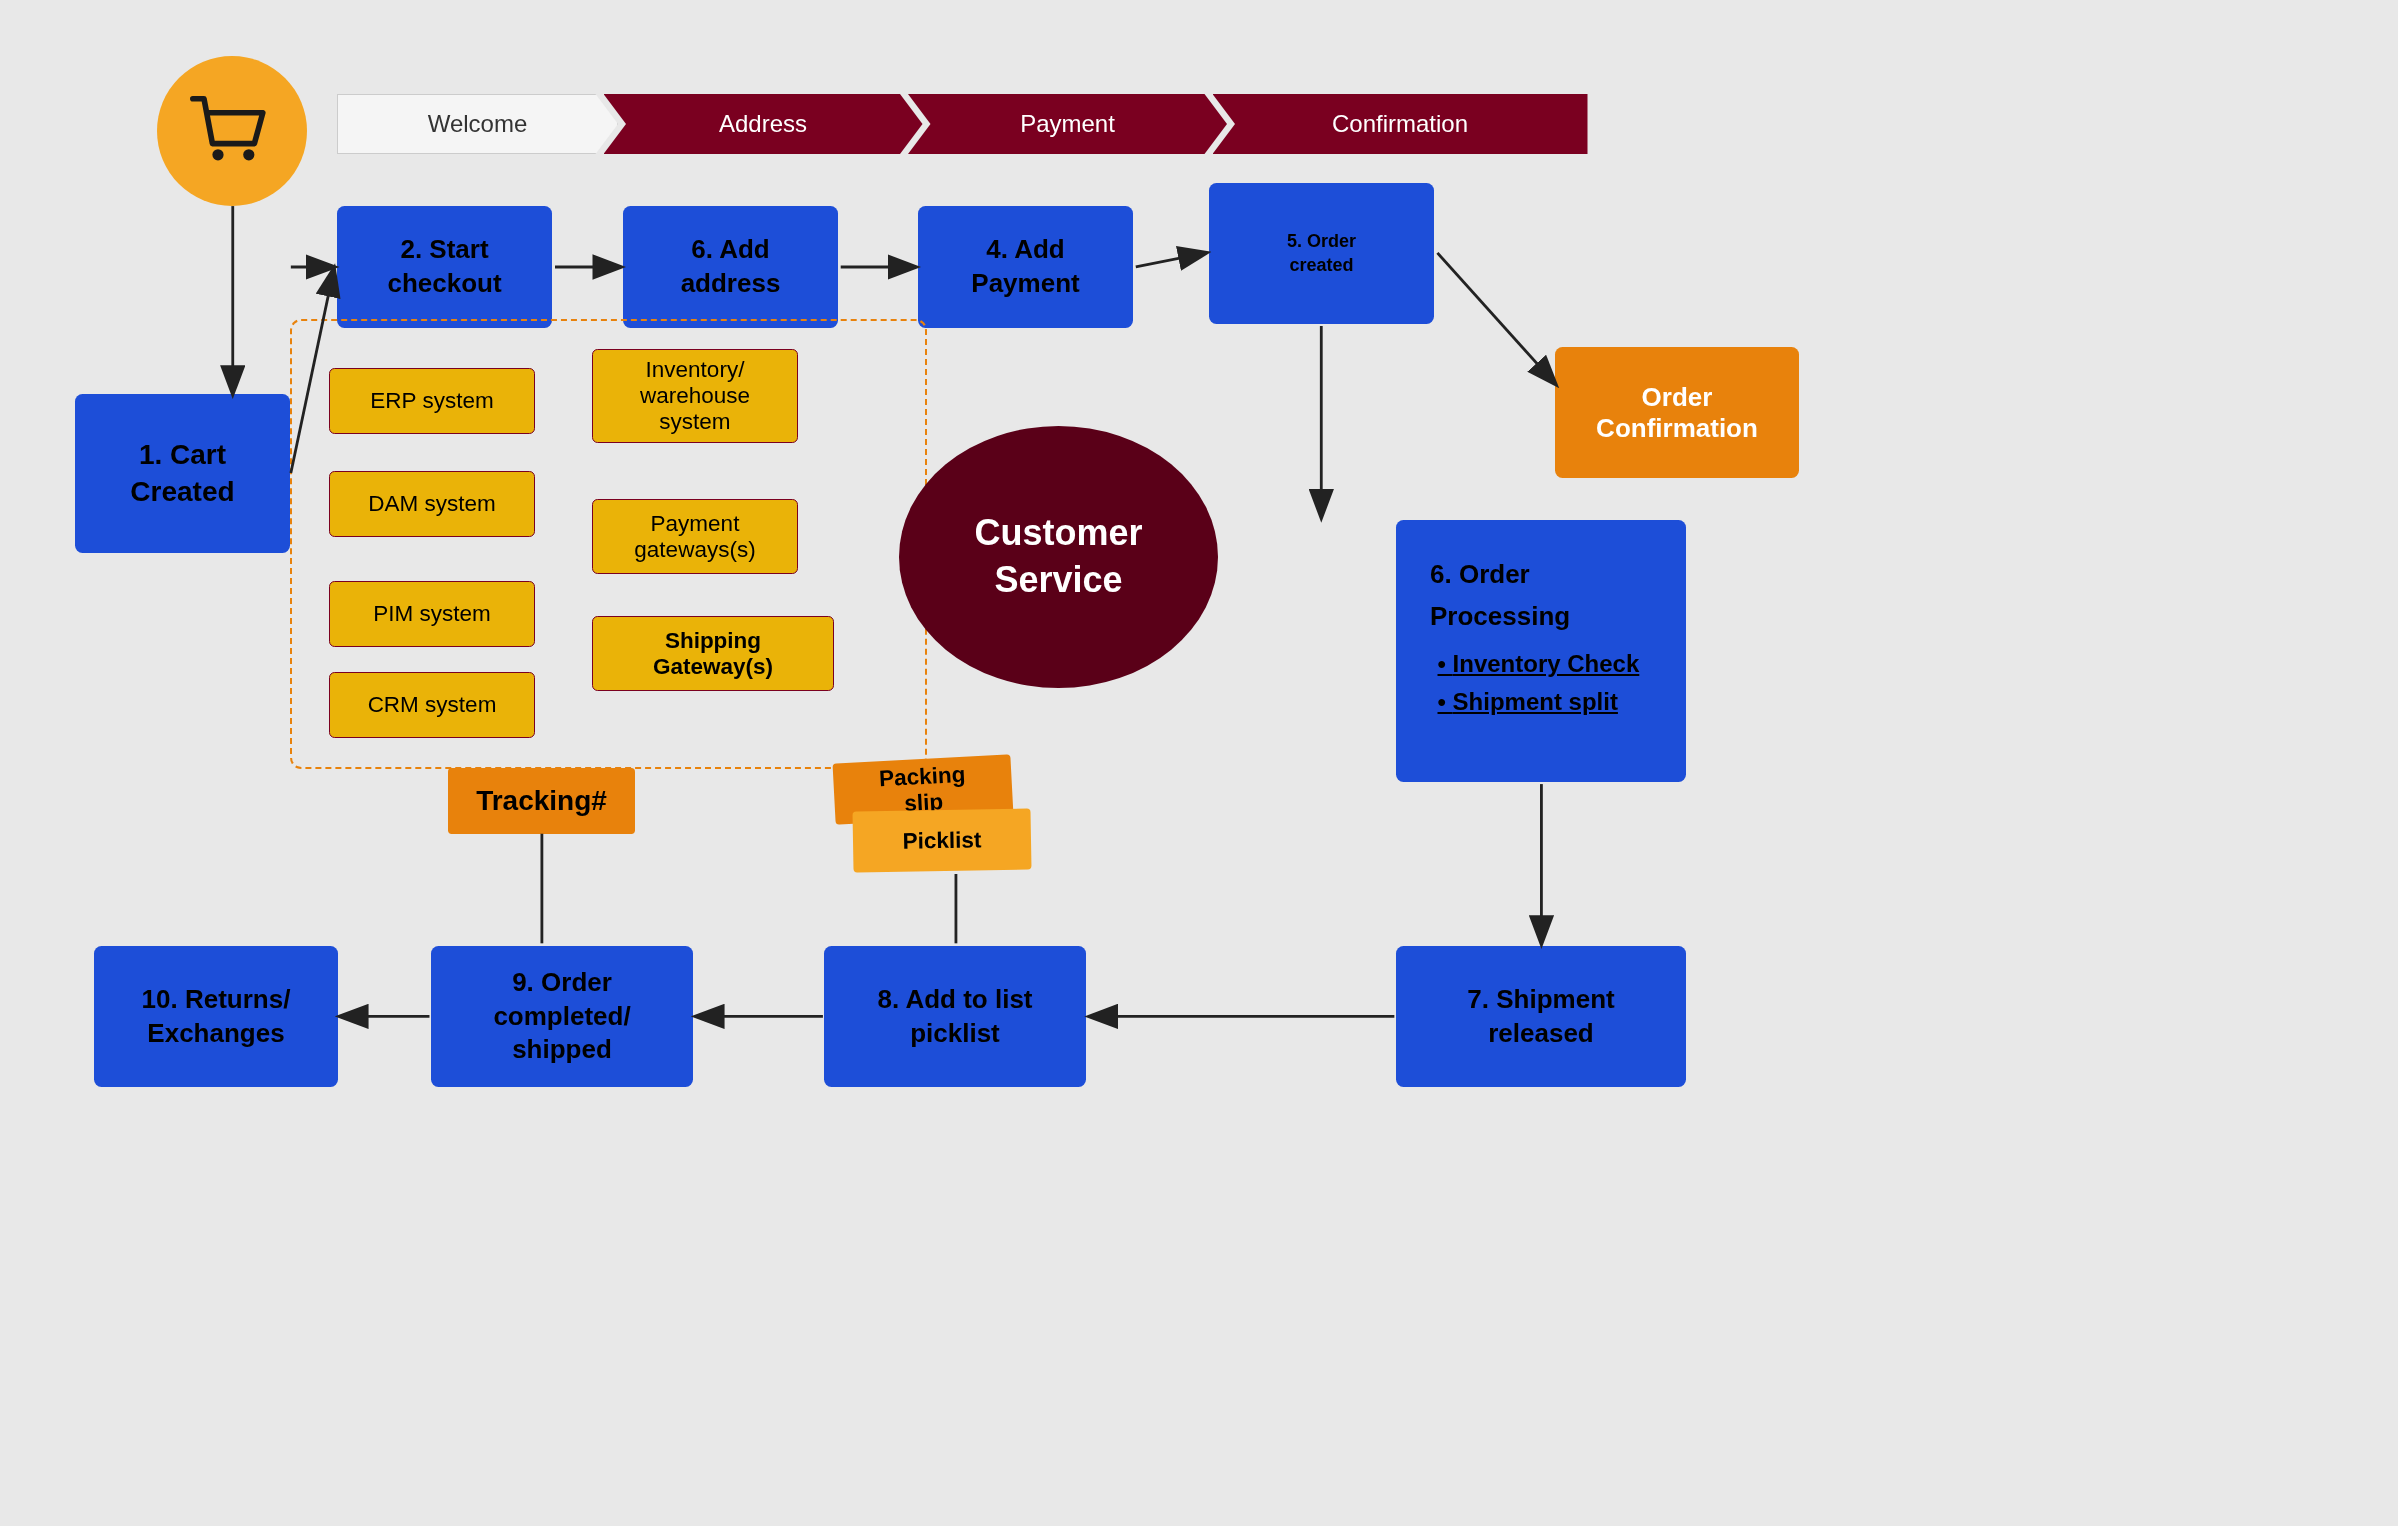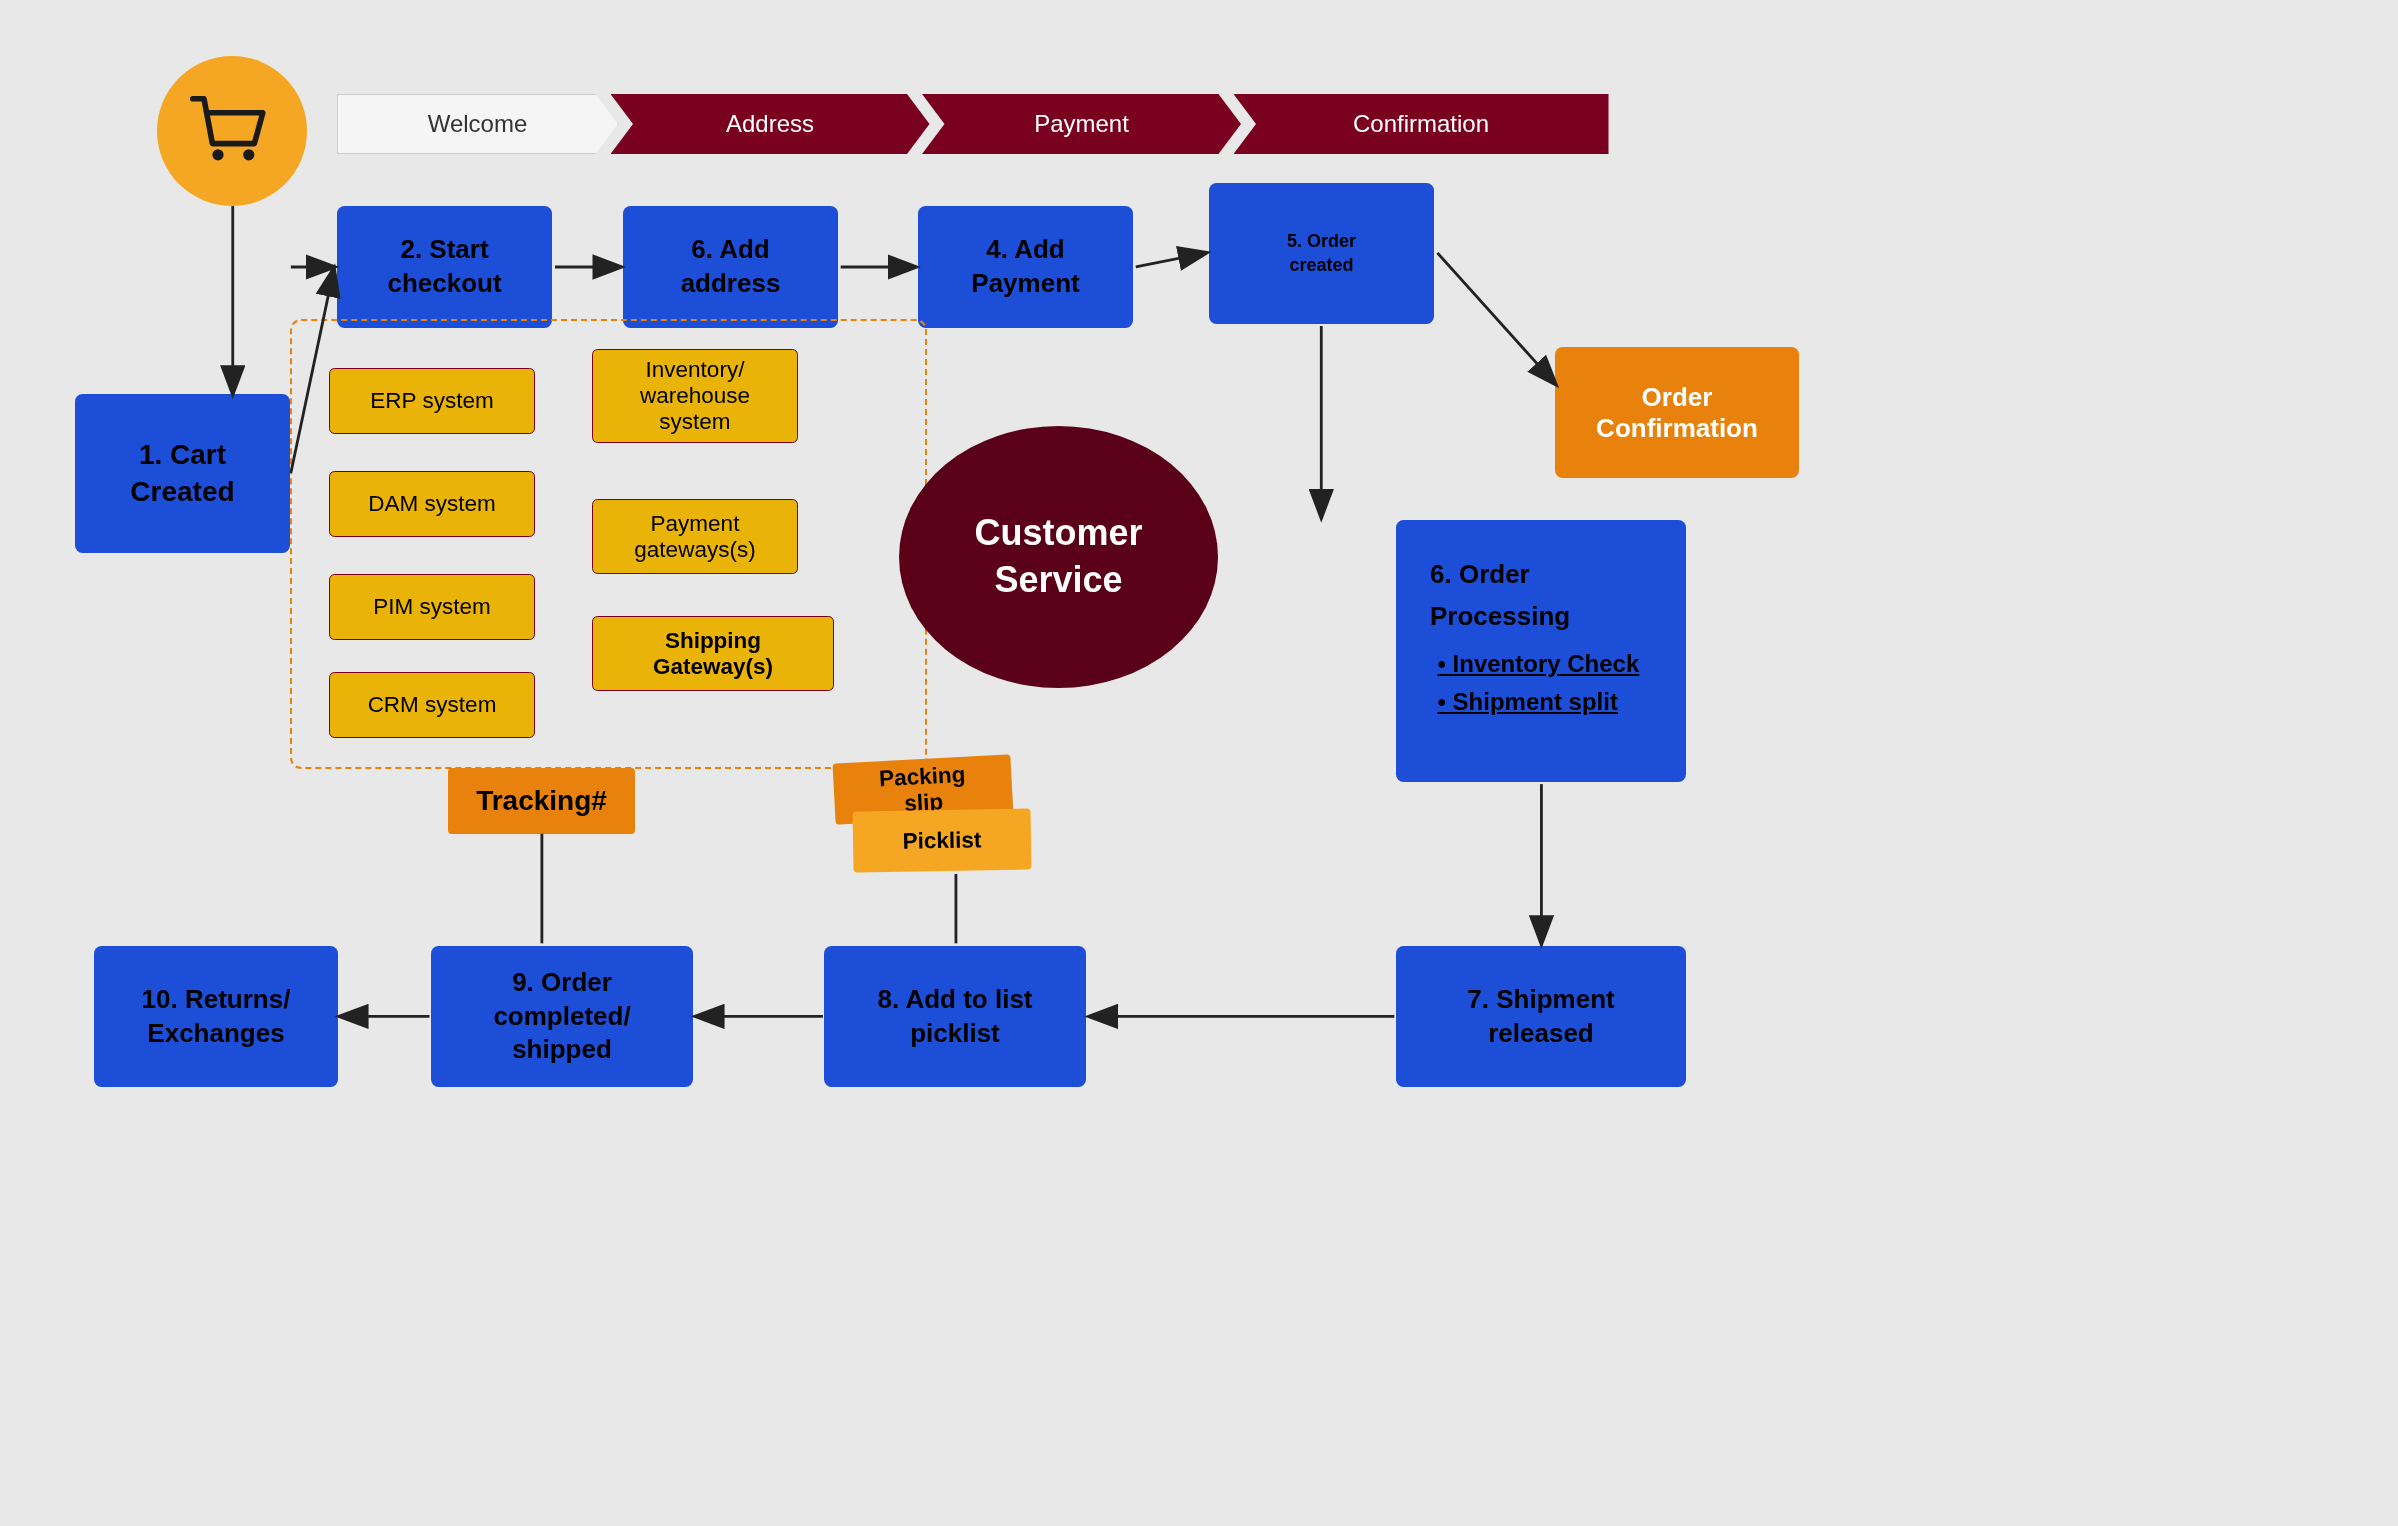--- a/index.html
+++ b/index.html
@@ -46,21 +46,21 @@
     .cart-circle svg {
       width: 84px;
       height: 84px;
     }
 
     
     .progress-bar {
       position: absolute;
       display: flex;
       align-items: center;
-      gap: 15px;
+      gap: 8px;
     }
     .progress-step {
       height: 60px;
       display: flex;
       align-items: center;
       justify-content: center;
       font-size: 24px;
       font-weight: 500;
       position: relative;
       padding: 0 37px;
@@ -274,21 +274,21 @@
   </div>
 
   <div class="systems-box" style="top: 319px; left: 290px; width: 637px; height: 450px;">
 
     <div class="sys-item" style="top: 47px; left: 37px; width: 206px; height: 66px;">
       <span>ERP system</span>
     </div>
     <div class="sys-item" style="top: 150px; left: 37px; width: 206px; height: 66px;">
       <span>DAM system</span>
     </div>
-    <div class="sys-item" style="top: 253px; left: 37px; width: 206px; height: 66px;">
+    <div class="sys-item" style="top: 260px; left: 37px; width: 206px; height: 66px;">
       <span>PIM system</span>
     </div>
     <div class="sys-item" style="top: 351px; left: 37px; width: 206px; height: 66px;">
       <span>CRM system</span>
     </div>
 
     <div class="sys-item" style="top: 28px; left: 300px; width: 206px; height: 94px; white-space:pre-line;">
       <span style="text-align:center;">Inventory/<br>warehouse<br>system</span>
     </div>
     <div class="sys-item" style="top: 178px; left: 300px; width: 206px; height: 75px;">

